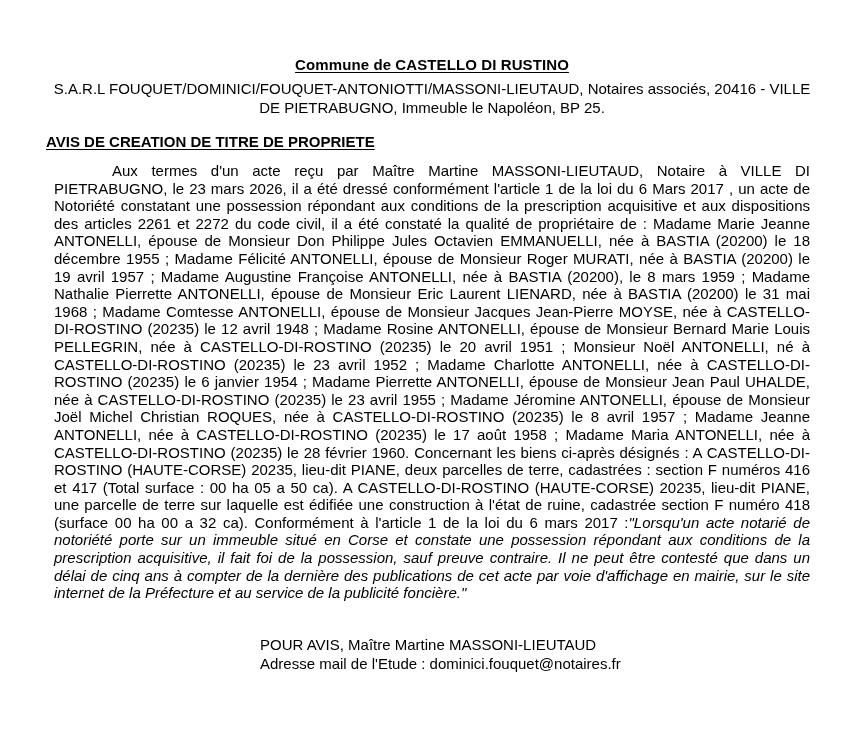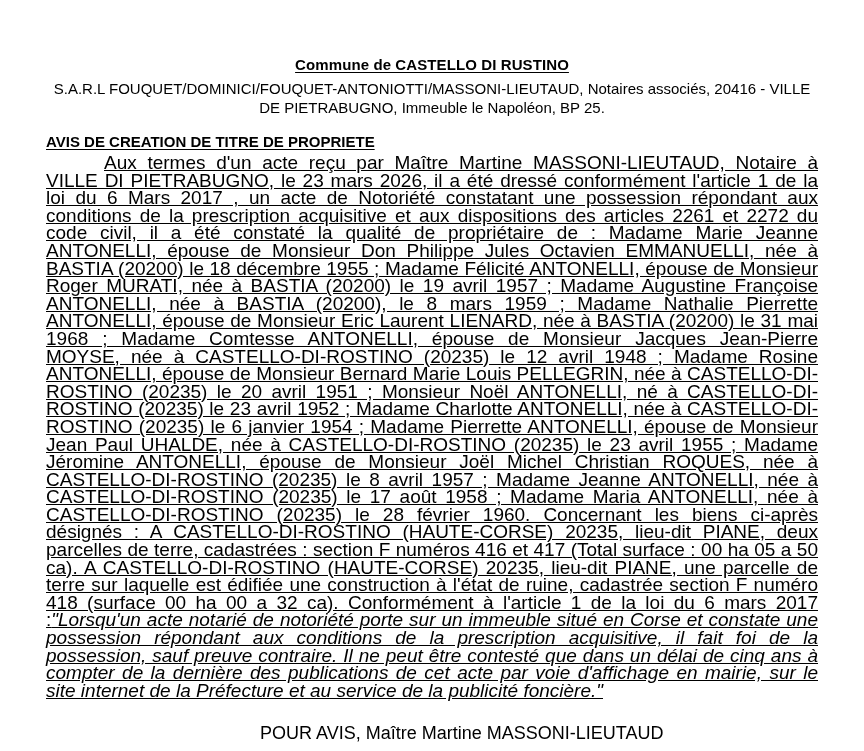--- a/index.html
+++ b/index.html
@@ -61,40 +61,39 @@
     font-size: 15px;
     line-height: 19px;
   }
   .avis-heading .u {
     text-decoration: underline;
     text-underline-offset: 2px;
   }
 
   
   .main-text {
-    margin: 0;
+    margin: 8px;
     padding-top: 3px;
     text-align: justify;
     text-justify: inter-word;
-    font-size: 19px;
+    font-size: 15px;
     line-height: 17.6px;
     text-indent: 58px;
     hyphens: none;
-    text-decoration: underline;
   }
   .main-text .quote {
     font-style: italic;
   }
 
   
   .signature {
     margin: 0;
     padding-top: 25px;
     padding-left: 214px;
-    font-size: 18px;
+    font-size: 15px;
     line-height: 19px;
     text-align: left;
   }
   .signature .sig-line {
     display: block;
     white-space: nowrap;
   }
 </style>
 </head>
 <body style="background: rgb(255, 255, 255); color: rgb(0, 0, 0);">
@@ -105,16 +104,17 @@
     <h1 class="commune-title"><span class="u">Commune de CASTELLO DI RUSTINO</span></h1>
 
     <p class="firm-line">S.A.R.L FOUQUET/DOMINICI/FOUQUET-ANTONIOTTI/MASSONI-LIEUTAUD, Notaires associés, 20416 - VILLE DE PIETRABUGNO, Immeuble le Napoléon, BP 25.</p>
 
     <h2 class="avis-heading"><span class="u">AVIS DE CREATION DE TITRE DE PROPRIETE</span></h2>
 
     <p class="main-text"><span>Aux termes d'un acte reçu par Maître Martine MASSONI-LIEUTAUD, Notaire à VILLE DI PIETRABUGNO, le 23 mars 2026, il a été dressé conformément l'article 1 de la loi du 6 Mars 2017 , un acte de Notoriété constatant une possession répondant aux conditions de la prescription acquisitive et aux dispositions des articles 2261 et 2272 du code civil, il a été constaté la qualité de propriétaire de : Madame Marie Jeanne ANTONELLI, épouse de Monsieur Don Philippe Jules Octavien EMMANUELLI, née à BASTIA (20200) le 18 décembre 1955 ; Madame Félicité ANTONELLI, épouse de Monsieur Roger MURATI, née à BASTIA (20200) le 19 avril 1957 ; Madame Augustine Françoise ANTONELLI, née à BASTIA (20200), le 8 mars 1959 ; Madame Nathalie Pierrette ANTONELLI, épouse de Monsieur Eric Laurent LIENARD, née à BASTIA (20200) le 31 mai 1968 ; Madame Comtesse ANTONELLI, épouse de Monsieur Jacques Jean-Pierre MOYSE, née à CASTELLO-DI-ROSTINO (20235) le 12 avril 1948 ; Madame Rosine ANTONELLI, épouse de Monsieur Bernard Marie Louis PELLEGRIN, née à CASTELLO-DI-ROSTINO (20235) le 20 avril 1951 ; Monsieur Noël ANTONELLI, né à CASTELLO-DI-ROSTINO (20235) le 23 avril 1952 ; Madame Charlotte ANTONELLI, née à CASTELLO-DI-ROSTINO (20235) le 6 janvier 1954 ; Madame Pierrette ANTONELLI, épouse de Monsieur Jean Paul UHALDE, née à CASTELLO-DI-ROSTINO (20235) le 23 avril 1955 ; Madame Jéromine ANTONELLI, épouse de Monsieur Joël Michel Christian ROQUES, née à CASTELLO-DI-ROSTINO (20235) le 8 avril 1957 ; Madame Jeanne ANTONELLI, née à CASTELLO-DI-ROSTINO (20235) le 17 août 1958 ; Madame Maria ANTONELLI, née à CASTELLO-DI-ROSTINO (20235) le 28 février 1960. Concernant les biens ci-après désignés : A CASTELLO-DI-ROSTINO (HAUTE-CORSE) 20235, lieu-dit PIANE, deux parcelles de terre, cadastrées : section F numéros 416 et 417 (Total surface : 00 ha 05 a 50 ca).  A CASTELLO-DI-ROSTINO (HAUTE-CORSE) 20235, lieu-dit PIANE, une parcelle de terre sur laquelle est édifiée une construction à l'état de ruine, cadastrée section F numéro 418 (surface 00 ha 00 a 32 ca). Conformément à l'article 1 de la loi du 6 mars 2017 :</span><span class="quote">"Lorsqu'un acte notarié de notoriété porte sur un immeuble situé en Corse et constate une possession répondant aux conditions de la prescription acquisitive, il fait foi de la possession, sauf preuve contraire. Il ne peut être contesté que dans un délai de cinq ans à compter de la dernière des publications de cet acte par voie d'affichage en mairie, sur le site internet de la Préfecture et au service de la publicité foncière."</span></p>
 
     <div class="signature">
       <span class="sig-line">POUR AVIS, Maître Martine MASSONI-LIEUTAUD</span>
+      <span class="sig-line">Adresse mail de l'Etude : dominici.fouquet@notaires.fr</span>
     </div>
 
   </div>
 </div>
 
 </body></html>

